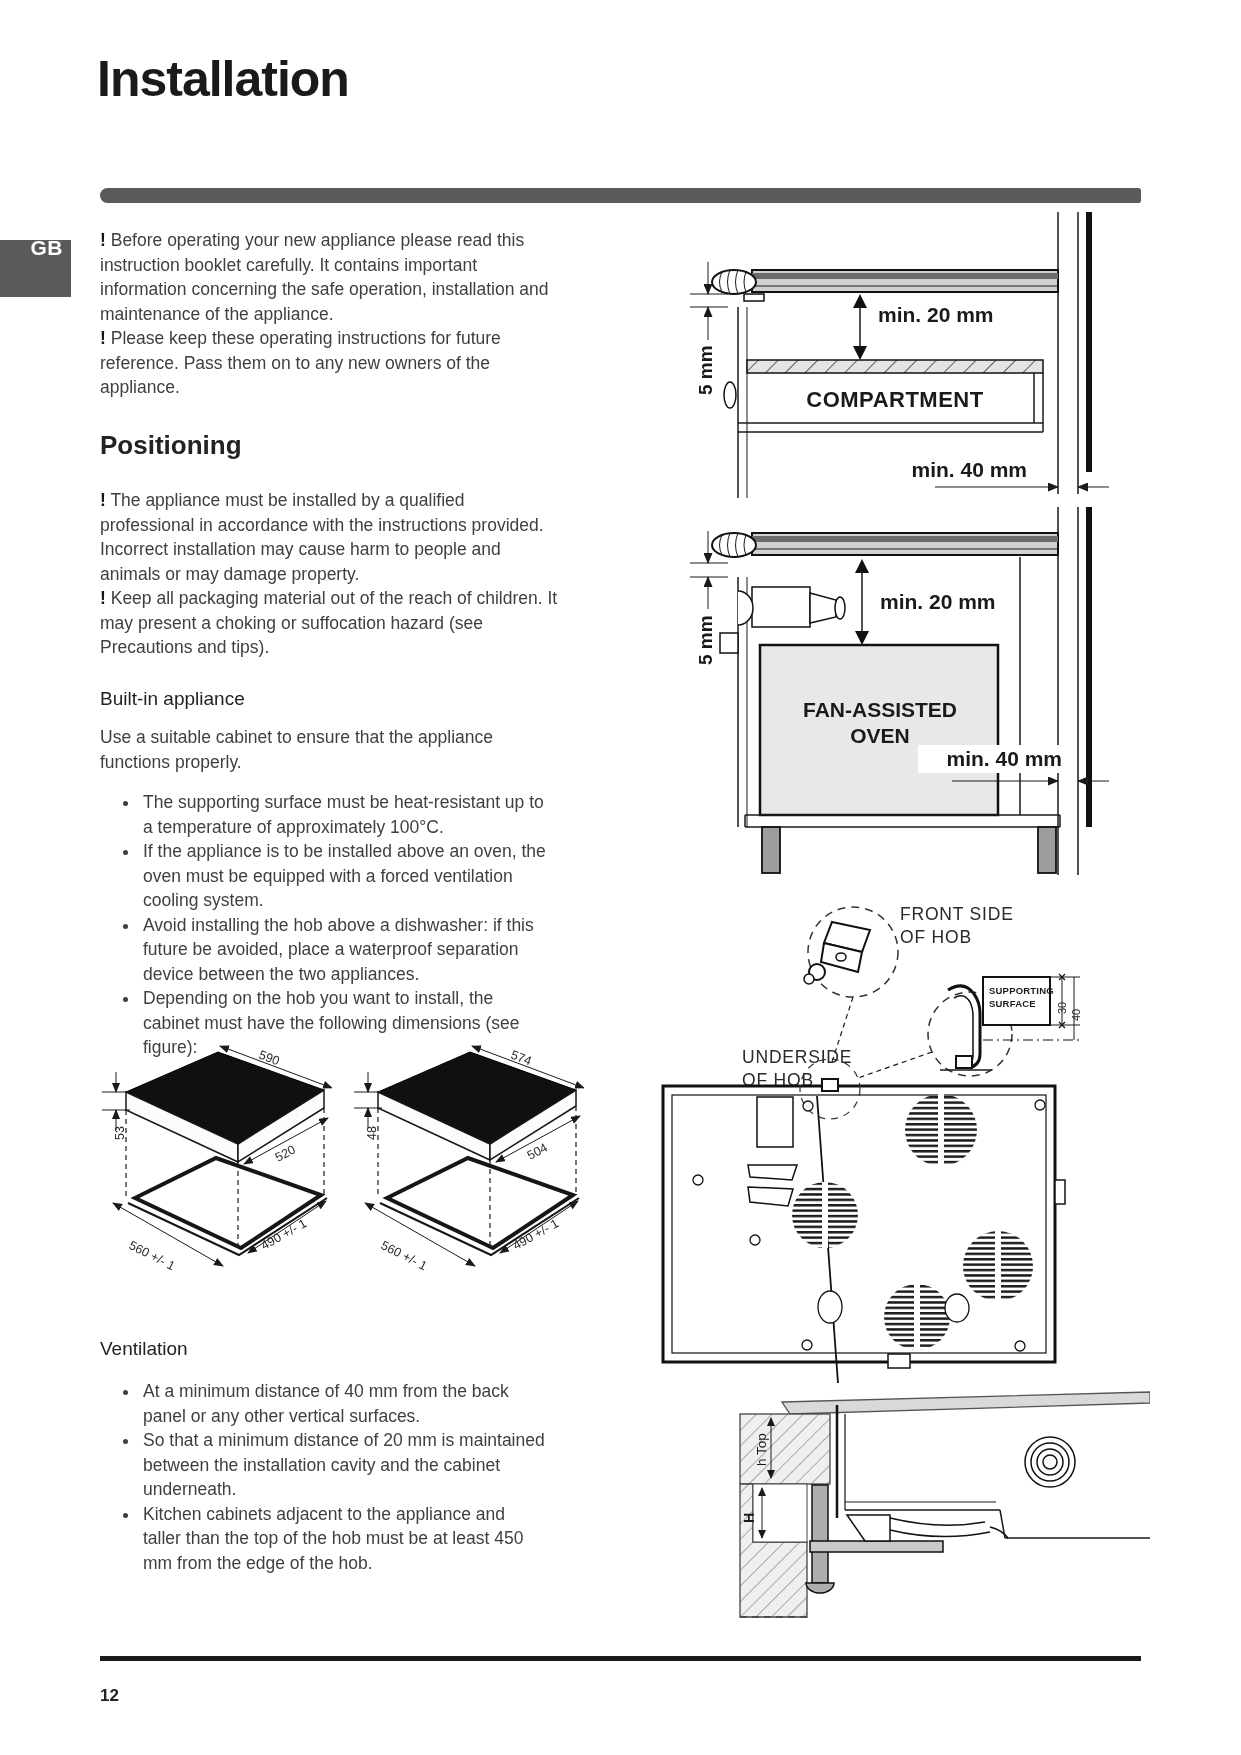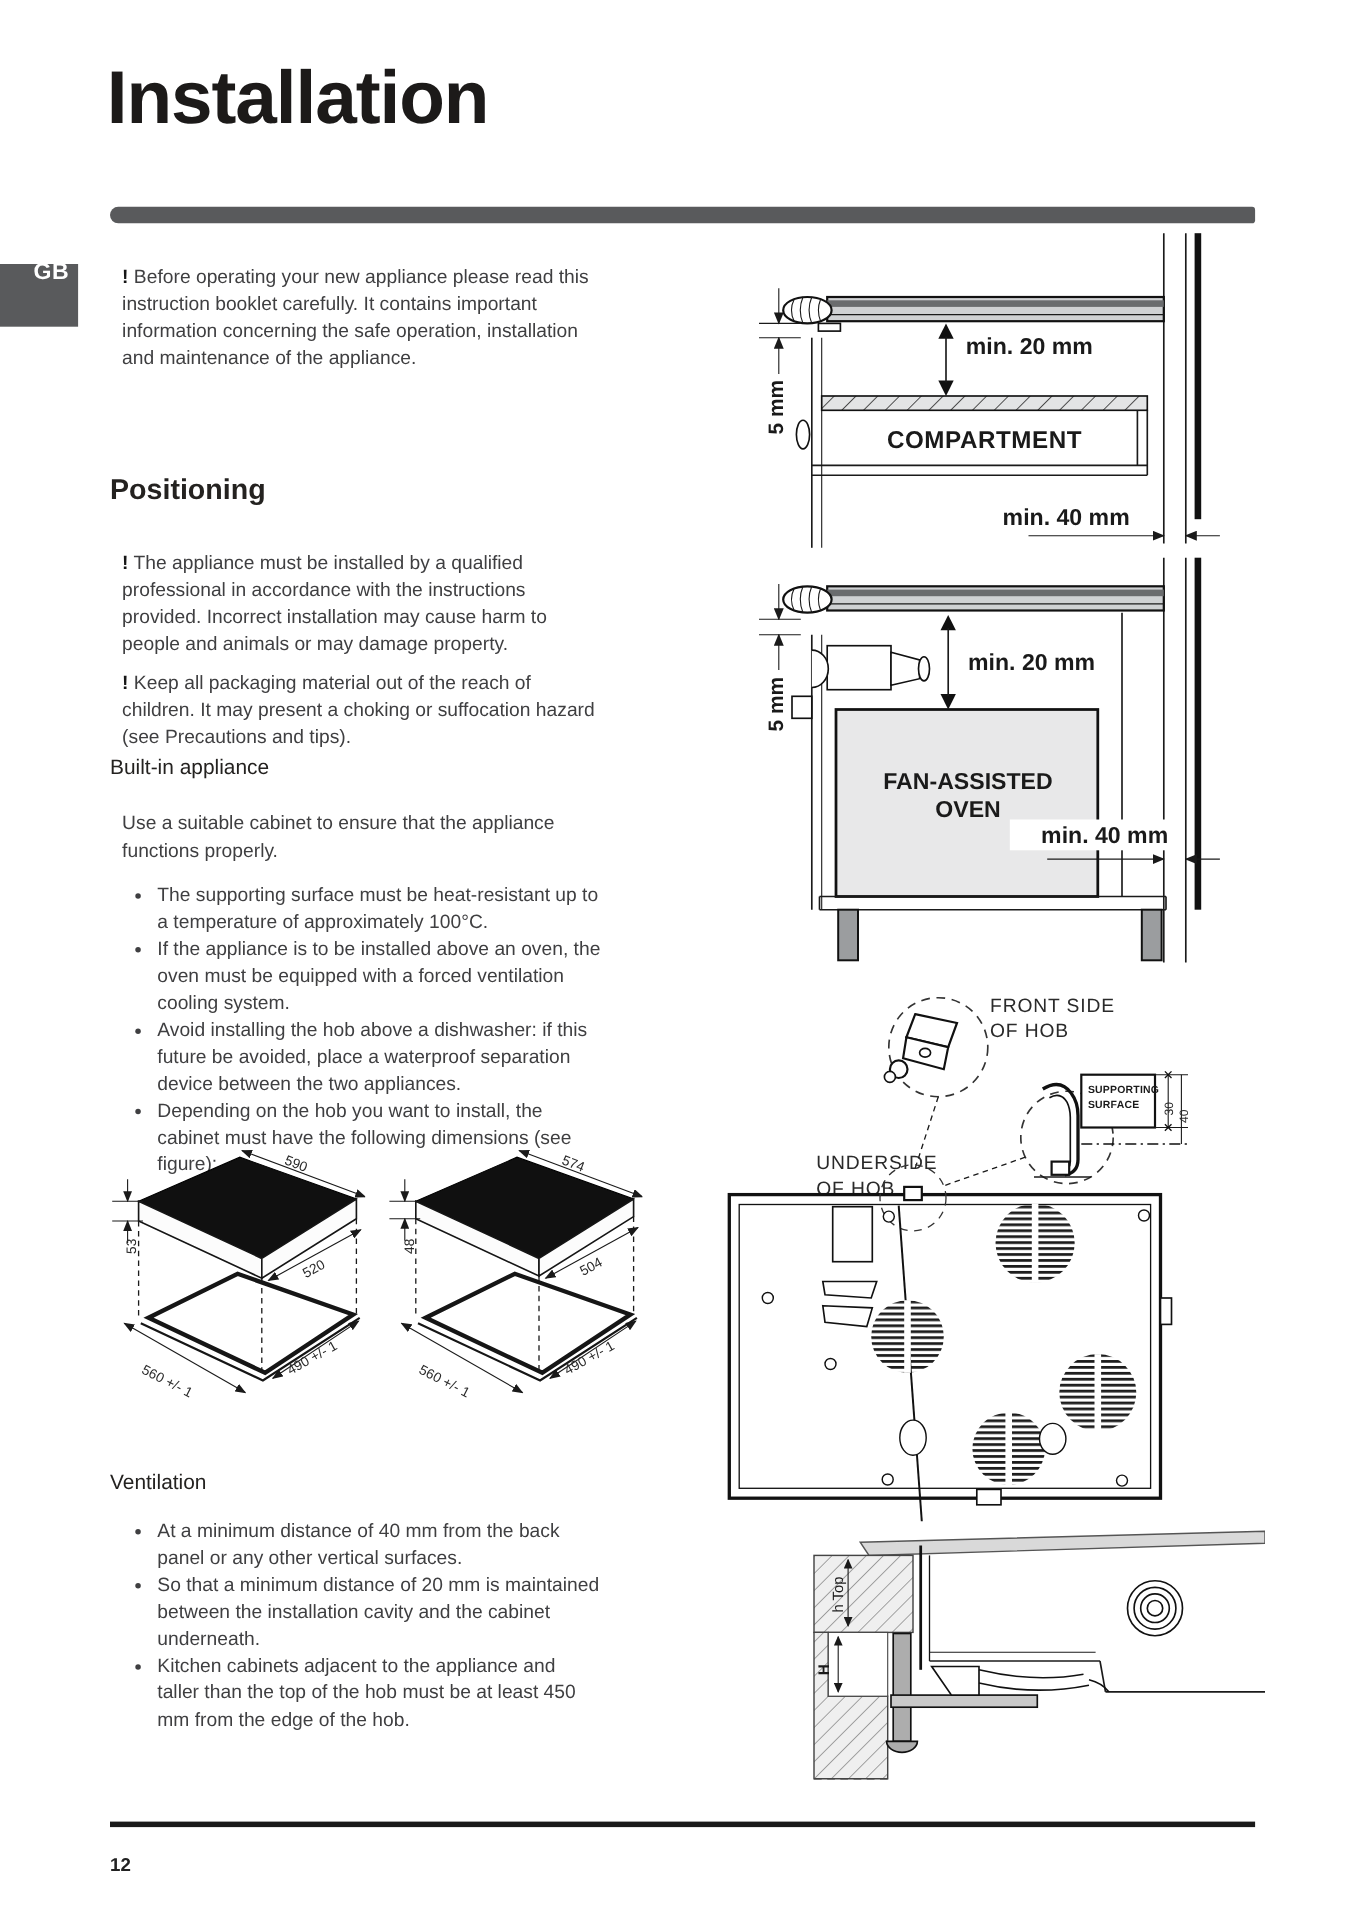--- a/index.html
+++ b/index.html
@@ -2,27 +2,27 @@
 <html><head>
 <meta charset="utf-8">
 <style>
   html,body{margin:0;padding:0;}
   body{
     width:1241px;height:1755px;position:relative;background:#ffffff;
     font-family:"Liberation Sans", sans-serif;color:#3f3f41;overflow:hidden;
   }
   .abs{position:absolute;}
   .page-title{
-    left:97px;top:50px;font-size:68px;font-weight:bold;color:#1c1a19;letter-spacing:-1px;
+    left:97px;top:50px;font-size:50px;font-weight:bold;color:#1c1a19;letter-spacing:-1px;
   }
   .top-rule{left:100px;top:188px;width:1041px;height:15px;background:#595a5c;border-radius:8px 3px 3px 8px;}
   .gb-tab{left:0;top:240px;width:71px;height:57px;background:#595a5c;}
   .gb-label{position:absolute;right:8px;top:-4px;color:#ffffff;font-weight:bold;font-size:21px;letter-spacing:0.5px;}
   .col{left:100px;width:462px;font-size:17.5px;line-height:24.5px;}
-  .col p{margin:11px;}
+  .col p{margin:0;}
   .bang{font-weight:bold;color:#161616;}
   .h1{left:100px;font-size:26px;font-weight:bold;color:#242220;}
   .h2{left:100px;font-size:19px;font-weight:normal;color:#242220;}
   ul.blist{margin:16px;padding-left:24px;list-style:disc;}
   ul.blist li{padding-left:3px;margin:0;}
   .hob-figs{left:86px;top:1044px;width:500px;height:230px;display:flex;gap:6px;}
   .foot-rule{left:100px;top:1656px;width:1041px;height:5px;background:#1a1a1a;}
   .page-num{left:100px;top:1686px;font-size:17px;font-weight:bold;color:#222;}
   svg text{font-family:"Liberation Sans", sans-serif;fill:#1a1a1a;}
   svg .lbl-big{font-size:21px;font-weight:bold;}
@@ -40,20 +40,21 @@
 <body>
 
 <div class="abs page-title">Installation</div>
 <div class="abs top-rule"></div>
 <div class="abs gb-tab">
   <span class="gb-label">GB</span>
 </div>
 
 <div class="abs col" style="top:228px;">
   <p><span class="bang">!</span> <span>Before operating your new appliance please read this instruction booklet carefully. It contains important information concerning the safe operation, installation and maintenance of the appliance.</span></p>
+  <p><span class="bang">!</span> <span>Please keep these operating instructions for future reference. Pass them on to any new owners of the appliance.</span></p>
 </div>
 
 <div class="abs h1" style="top:430px;">Positioning</div>
 
 <div class="abs col" style="top:488px;">
   <p><span class="bang">!</span> <span>The appliance must be installed by a qualified professional in accordance with the instructions provided. Incorrect installation may cause harm to people and animals or may damage property.</span></p>
   <p><span class="bang">!</span> <span>Keep all packaging material out of the reach of children. It may present a choking or suffocation hazard (see Precautions and tips).</span></p>
 </div>
 
 <div class="abs h2" style="top:688px;">Built-in appliance</div>

